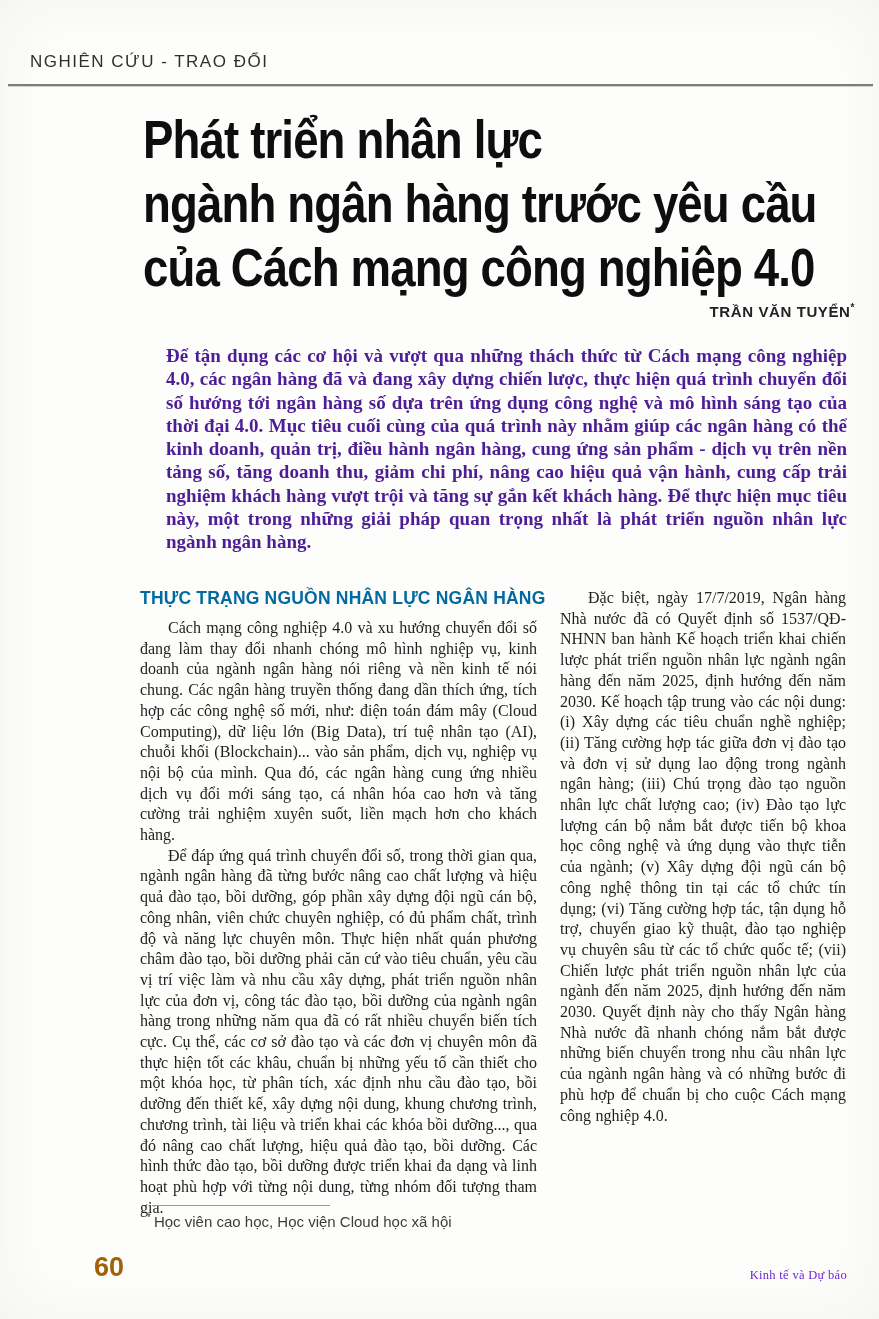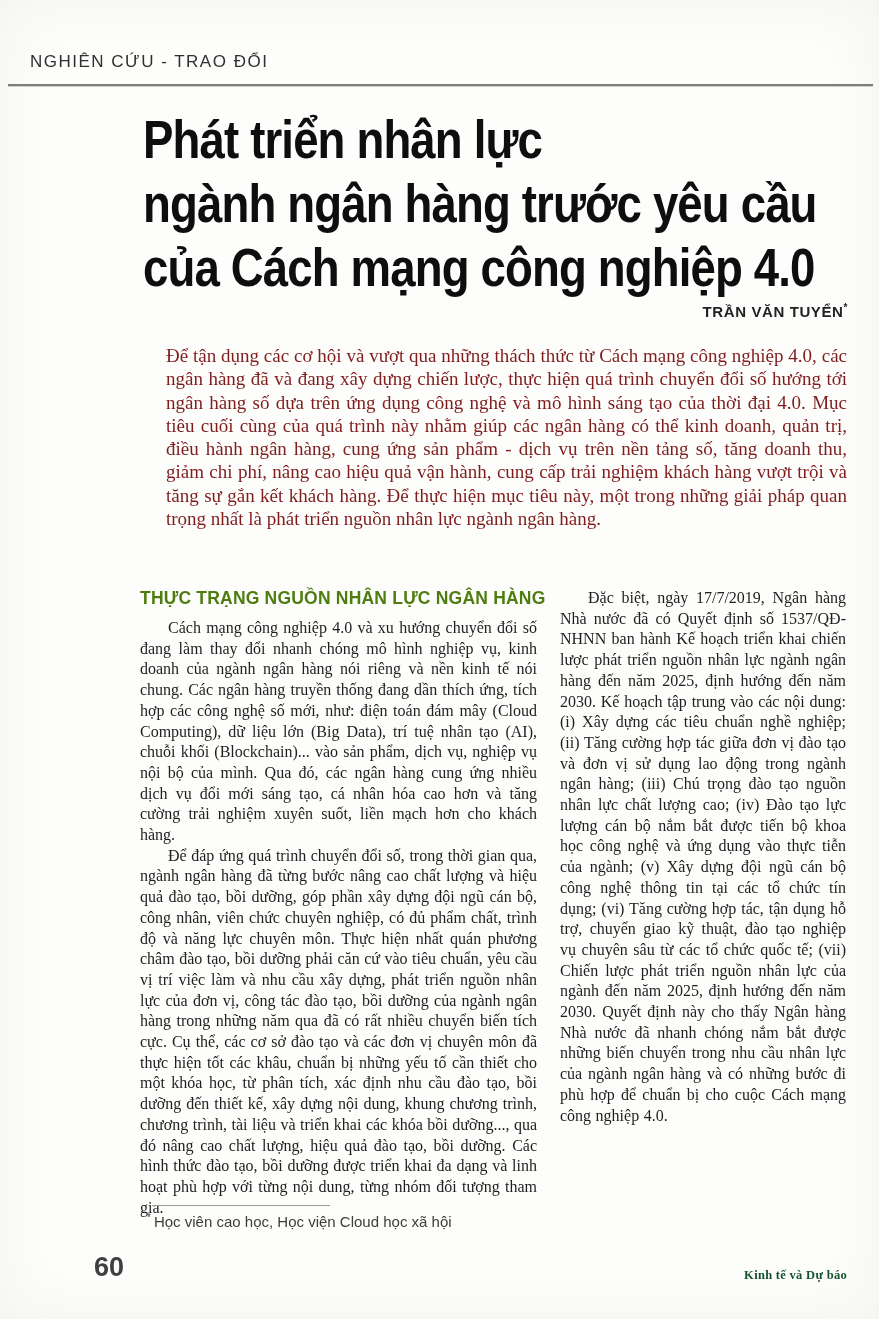--- a/index.html
+++ b/index.html
@@ -53,40 +53,40 @@
   .title .tline {
     display: block;
     transform: scaleX(0.86);
     transform-origin: 0 50%;
     white-space: nowrap;
   }
   
   .author {
     position: absolute;
     top: 302px;
-    right: 31px;
+    right: 24px;
     font-family: "Liberation Sans", "DejaVu Sans", sans-serif;
     font-weight: bold;
     font-size: 15px;
     letter-spacing: 0.6px;
     color: #222;
   }
   .author sup { font-size: 10px; }
   
   .abstract {
     position: absolute;
     top: 344px;
     left: 166px;
     width: 681px;
     margin: 0;
-    font-weight: normal;
+    font-weight: bold;
     font-size: 19px;
     line-height: 23.3px;
     text-align: justify;
-    color: #7f1d1d;
+    color: #4c1d95;
   }
   
   .columns {
     position: absolute;
     top: 588px;
     left: 140px;
     width: 706px;
     display: flex;
     justify-content: space-between;
     align-items: flex-start;
@@ -94,21 +94,21 @@
   .col-left  { width: 397px; }
   .col-right { width: 286px; }
   .section-heading {
     margin: 0 0 9px 0;
     font-family: "Liberation Sans", "DejaVu Sans", sans-serif;
     font-weight: bold;
     font-size: 17.5px;
     letter-spacing: 0.2px;
     white-space: nowrap;
     text-align: center;
-    color: #4d7c0f;
+    color: #0369a1;
   }
   .para {
     margin: 0;
     font-size: 16px;
     line-height: 20.7px;
     text-align: justify;
     text-indent: 28px;
     color: #1e1e1e;
     word-spacing: 0.5px;
   }
@@ -130,30 +130,29 @@
   }
   .footnote sup { font-size: 10px; margin-right: 3px; }
   
   .page-number {
     position: absolute;
     top: 1252px;
     left: 94px;
     font-family: "Liberation Sans", "DejaVu Sans", sans-serif;
     font-weight: bold;
     font-size: 27px;
-    color: #404040;
+    color: #a16207;
   }
   .journal-name {
     position: absolute;
     top: 1268px;
     right: 32px;
     font-size: 12.5px;
-    color: #14532d;
+    color: #6d28d9;
     letter-spacing: 0.3px;
-    font-weight: bold;
   }
 </style>
 </head>
 <body>
 
 <div class="page">
 
   <div class="kicker">NGHIÊN CỨU - TRAO ĐỔI</div>
 
   <div class="kicker-rule"></div>

